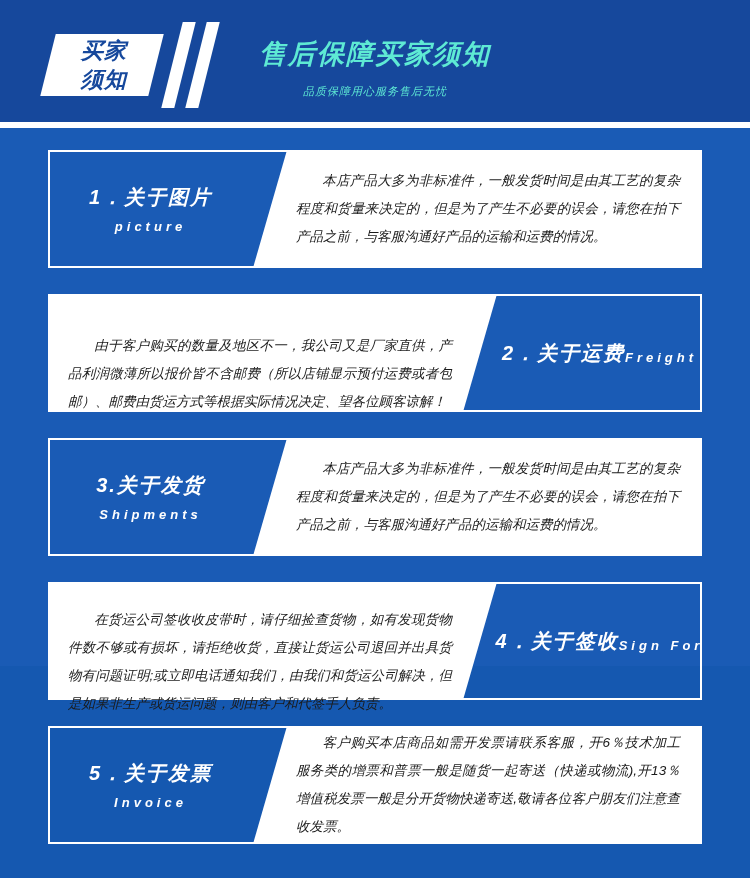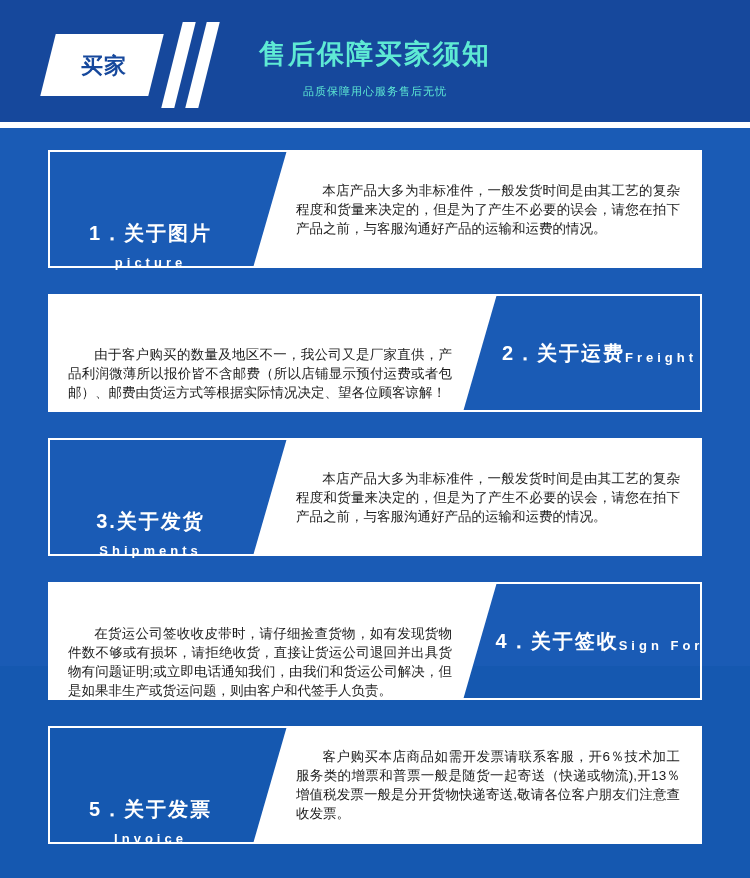--- a/index.html
+++ b/index.html
@@ -11,20 +11,21 @@
     height: 878px;
     background: #1558b0;
     font-family: "Liberation Sans", sans-serif;
     overflow: hidden;
   }
   .page {
     position: relative;
     width: 750px;
     height: 666px;
     background: #1a5bb5;
+    font-style: italic;
   }
 
   
   .header {
     position: relative;
     height: 128px;
     background: #16489c;
     overflow: hidden;
   }
   .header-badge {
@@ -125,21 +126,20 @@
     position: absolute;
     left: 0;
     top: 0;
     width: 205px;
     height: 100%;
     display: flex;
     flex-direction: column;
     justify-content: center;
     align-items: center;
     color: #ffffff;
-    margin-top: 36px;
   }
   
   .card.label-right .card-body {
     left: 0;
     right: 205px;
     clip-path: polygon(0 0, 100% 0, calc(100% - 34px) 100%, 0 100%);
   }
   .card.label-right .card-label {
     position: absolute;
     right: 0;
@@ -164,21 +164,21 @@
     font-weight: bold;
     letter-spacing: 4px;
     white-space: nowrap;
   }
   .card-text {
     position: absolute;
     top: 0;
     bottom: 0;
     color: #1b1b1b;
     font-size: 13.5px;
-    line-height: 19px;
+    line-height: 28px;
     text-align: justify;
     display: flex;
     align-items: center;
   }
   .card.label-left .card-text {
     left: 248px;
     right: 22px;
   }
   .card.label-right .card-text {
     left: 20px;
@@ -193,20 +193,21 @@
 </style>
 </head>
 <body>
 
 <div class="page">
 
   <div class="header">
     <div class="header-badge"></div>
     <div class="header-badge-text">
       <span>买家</span>
+      <span>须知</span>
     </div>
     <div class="slash s1"></div>
     <div class="slash s2"></div>
     <div class="header-titles">
       <div class="header-title-main">售后保障买家须知</div>
       <div class="header-title-sub">品质保障用心服务售后无忧</div>
     </div>
     <div class="header-rule"></div>
   </div>
 

